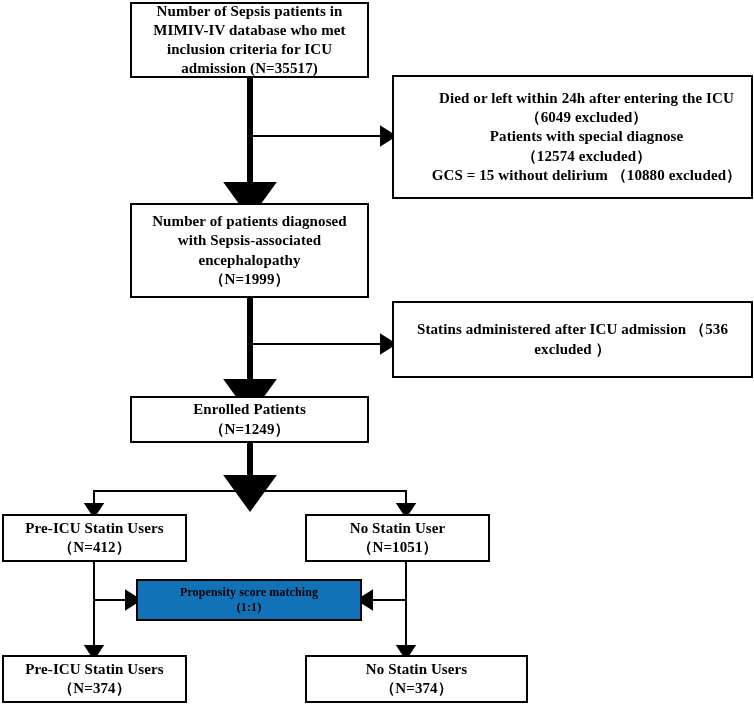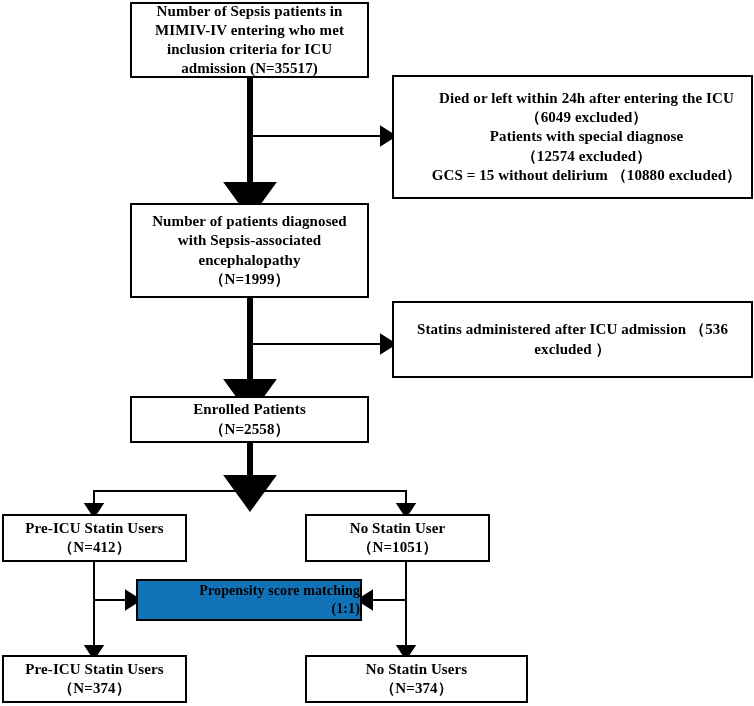--- a/index.html
+++ b/index.html
@@ -46,21 +46,21 @@
   #svg-connectors {
     position: absolute;
     left: 0;
     top: 0;
     width: 754px;
     height: 706px;
     pointer-events: none;
   }
   
   .fs-15 { font-size: 15px; }
-  .fs-16 { font-size: 14px; align-items: flex-end; }
+  .fs-16 { font-size: 12px; }
 </style>
 </head>
 <body>
 
 <div id="flowchart">
 
   <svg id="svg-connectors" viewBox="0 0 754 706" width="754" height="706">
     <defs>
       <marker id="arrow-thick" markerWidth="9" markerHeight="9" refX="2.2" refY="4.5" orient="auto" markerUnits="strokeWidth">
         <path d="M0,0 L0,9 L6.2,4.5 z" fill="#000000"></path>
@@ -93,21 +93,21 @@
 
     <line x1="406" y1="562" x2="406" y2="650" stroke="#000000" stroke-width="2" marker-end="url(#arrow-mid)"></line>
 
     <line x1="94" y1="600" x2="130" y2="600" stroke="#000000" stroke-width="2" marker-end="url(#arrow-thin)"></line>
 
     <line x1="406" y1="600" x2="368" y2="600" stroke="#000000" stroke-width="2" marker-end="url(#arrow-thin)"></line>
   </svg>
 
   <div class="node wrap fs-15" style="left:130px; top:2px; width:239px; height:76px;">
     <span class="ln">Number of Sepsis patients in</span>
-    <span class="ln">MIMIV-IV entering who met</span>
+    <span class="ln">MIMIV-IV database who met</span>
     <span class="ln">inclusion criteria for ICU</span>
     <span class="ln">admission (N=35517)</span>
   </div>
 
   <div class="node fs-15" style="left:392px; top:75px; width:361px; height:124px;padding-left:28px;">
     <span class="ln">Died or left within 24h after entering the ICU</span>
     <span class="ln">（6049 excluded）</span>
     <span class="ln">Patients with special diagnose</span>
     <span class="ln">（12574 excluded）</span>
     <span class="ln">GCS = 15 without delirium  （10880 excluded）</span>
@@ -120,21 +120,21 @@
     <span class="ln">（N=1999）</span>
   </div>
 
   <div class="node fs-15" style="left:392px; top:301px; width:361px; height:77px;">
     <span class="ln">Statins administered after ICU admission （536</span>
     <span class="ln">excluded ）</span>
   </div>
 
   <div class="node fs-15" style="left:130px; top:396px; width:239px; height:47px;">
     <span class="ln">Enrolled Patients</span>
-    <span class="ln">（N=2558）</span>
+    <span class="ln">（N=1249）</span>
   </div>
 
   <div class="node fs-15" style="left:2px; top:514px; width:185px; height:48px;">
     <span class="ln">Pre-ICU Statin Users</span>
     <span class="ln">（N=412）</span>
   </div>
 
   <div class="node fs-15" style="left:305px; top:514px; width:185px; height:48px;">
     <span class="ln">No Statin User</span>
     <span class="ln">（N=1051）</span>

